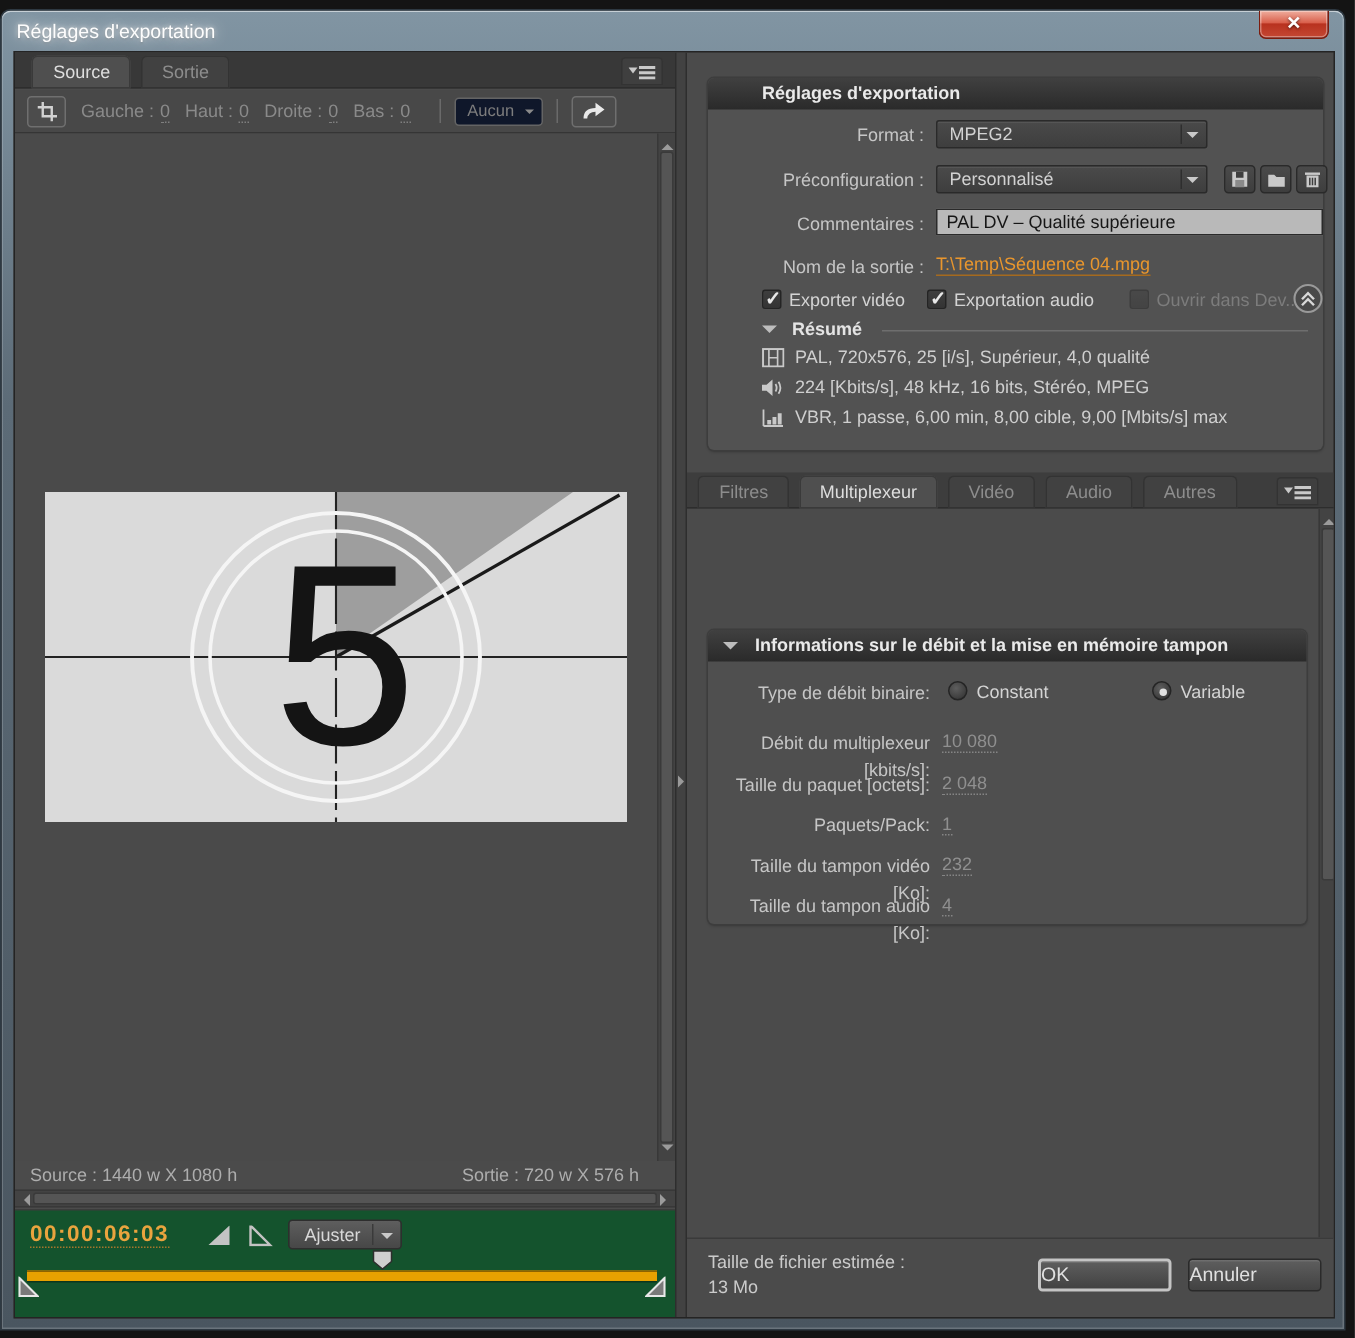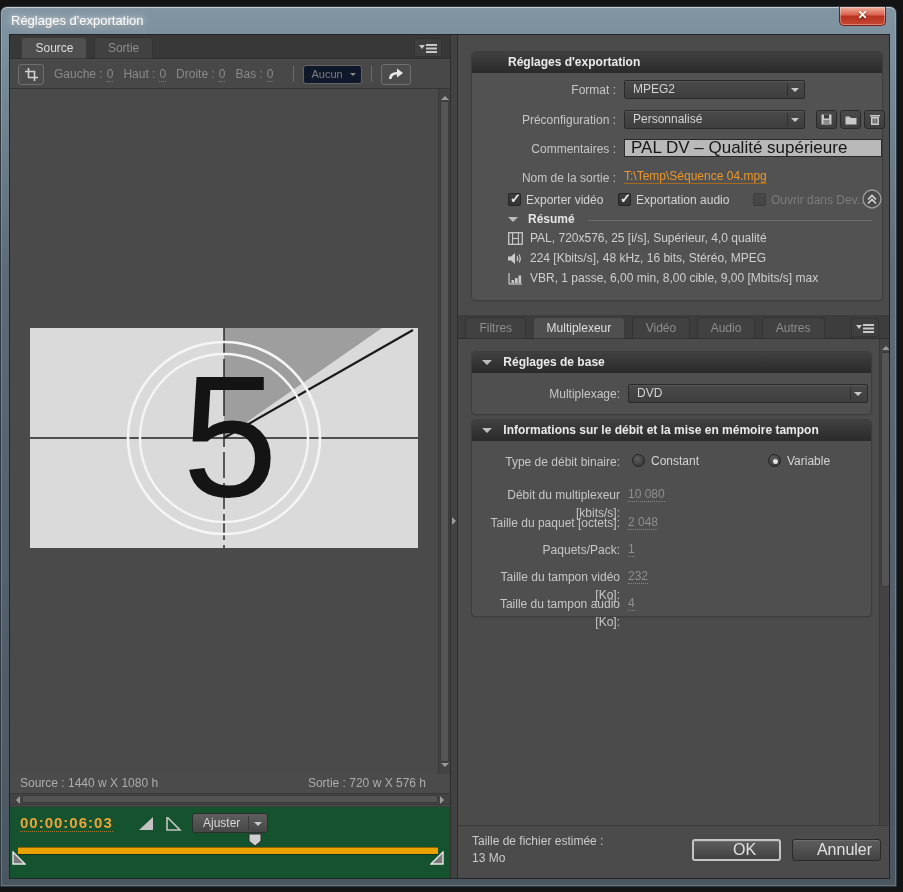--- a/index.html
+++ b/index.html
@@ -86,35 +86,35 @@
   .group { position:absolute; background:#525252; border-radius:4px; box-shadow:0 0 0 1px #3d3d3d, 0 1px 2px rgba(0,0,0,.25); }
   .ghead { position:absolute; left:0; right:0; top:0; height:21px; background:linear-gradient(#404040,#2a2a2a);
     border-radius:4px 4px 0 0; color:#eaeaea; font-weight:bold; font-size:12px; line-height:21px; }
   .disc { display:inline-block; width:0; height:0; border:5px solid transparent; border-top-color:#bdbdbd; vertical-align:middle; margin-top:4px; }
   .flabel { position:absolute; text-align:right; color:#c6c6c6; font-size:12px; line-height:18px; }
   .dd { position:absolute; height:19px; background:linear-gradient(#4a4a4a,#3e3e3e); border:1px solid #2a2a2a; border-radius:2px;
     color:#d2d2d2; font-size:12px; line-height:17px; padding-left:8px; cursor:pointer; box-shadow:inset 0 1px 0 rgba(255,255,255,.07); }
   .dd .darr { position:absolute; right:3px; top:2px; bottom:2px; width:14px; border-left:1px solid #2e2e2e; }
   .dd .darr::after { content:""; position:absolute; left:3px; top:5px; border:4px solid transparent; border-top-color:#c9c9c9; }
   .txtinput { position:absolute; height:18px; background:#b9b9b9; border:1px solid #2a2a2a; color:#161616;
-    font-size:17px; line-height:16px; padding:0 6px; }
+    font-size:12px; line-height:16px; padding:0 6px; }
   .link { color:#e9962d; border-bottom:1px solid #a56a1e; font-size:12px; cursor:pointer; }
   .cb { position:absolute; width:13px; height:13px; background:linear-gradient(#3e3e3e,#343434); border:1px solid #242424; border-radius:2px; cursor:pointer; }
   .cb.checked::after { content:"\2713"; position:absolute; left:1px; top:-3px; color:#e8e8e8; font-size:13px; font-weight:bold; }
   .cb.disabled { opacity:.45; }
   .cblabel { position:absolute; font-size:12px; color:#d4d4d4; line-height:15px; }
   .cblabel.disabled { color:#7c7c7c; }
   .sumline { position:absolute; font-size:12px; color:#cfcfcf; line-height:15px; }
   .hr { position:absolute; height:1px; background:#6e6e6e; }
   .radio { position:absolute; width:13px; height:13px; border-radius:50%; background:radial-gradient(circle at 40% 35%, #5e5e5e, #2f2f2f); border:1px solid #242424; cursor:pointer; }
   .radio.sel::after { content:""; position:absolute; left:3.5px; top:3.5px; width:5px; height:5px; border-radius:50%; background:#e0e0e0; }
   .hotval { position:absolute; font-size:12px; color:#8f8f8f; border-bottom:1px dotted #858585; line-height:14px; cursor:pointer; }
 
   .btn { position:absolute; height:22px; background:linear-gradient(#5e5e5e,#424242); border:1px solid #2a2a2a; border-radius:3px;
-    color:#e0e0e0; font-size:16px; text-align:center; line-height:20px; cursor:pointer; box-shadow:inset 0 1px 0 rgba(255,255,255,.1);padding-left:16px; }
+    color:#e0e0e0; font-size:13px; text-align:left; line-height:20px; cursor:pointer; box-shadow:inset 0 1px 0 rgba(255,255,255,.1); }
   .btn.default { border:2px solid #c4c4c4; line-height:18px; }
 
   .rfoot { position:absolute; left:0; right:0; top:790px; height:53px; border-top:1px solid #3a3a3a; background:#4b4b4b; font-size:12px; color:#cbcbcb; }
 
   svg { display:block; }
 </style>
 </head>
 <body>
 
 <div class="aero">
@@ -326,31 +326,20 @@
         <div class="panel-menu-btn" style="right:12px; top:3px;">
           <svg width="18" height="10" viewBox="0 0 18 10">
             <polygon points="0,2 6,2 3,6" fill="#c9c9c9"></polygon>
             <rect x="7" y="1" width="11" height="2" fill="#c9c9c9"></rect>
             <rect x="7" y="4.5" width="11" height="2" fill="#c9c9c9"></rect>
             <rect x="7" y="8" width="11" height="2" fill="#c9c9c9"></rect>
           </svg>
         </div>
       </div>
 
-      <div class="group" style="left:14px; top:317px; width:399px; height:62px; background:#4f4f4f;">
-        <div class="ghead">
-          <span class="disc" style="margin-left:10px;"></span>
-          <span style="margin-left:8px;">Réglages de base</span>
-        </div>
-        <div class="flabel" style="left:10px; top:33px; width:138px;">Multiplexage:</div>
-        <div class="dd" style="left:156px; top:32px; width:240px;">
-          <span>DVD</span>
-          <span class="darr"></span>
-        </div>
-      </div>
 
       <div class="group" style="left:14px; top:385px; width:399px; height:196px; background:#4f4f4f;">
         <div class="ghead">
           <span class="disc" style="margin-left:10px;"></span>
           <span style="margin-left:8px;">Informations sur le débit et la mise en mémoire tampon</span>
         </div>
 
         <div class="flabel" style="left:10px; top:33px; width:138px;">Type de débit binaire:</div>
         <div class="radio" style="left:160px; top:34px;"></div>
         <div class="cblabel" style="left:179px; top:34px;">Constant</div>

